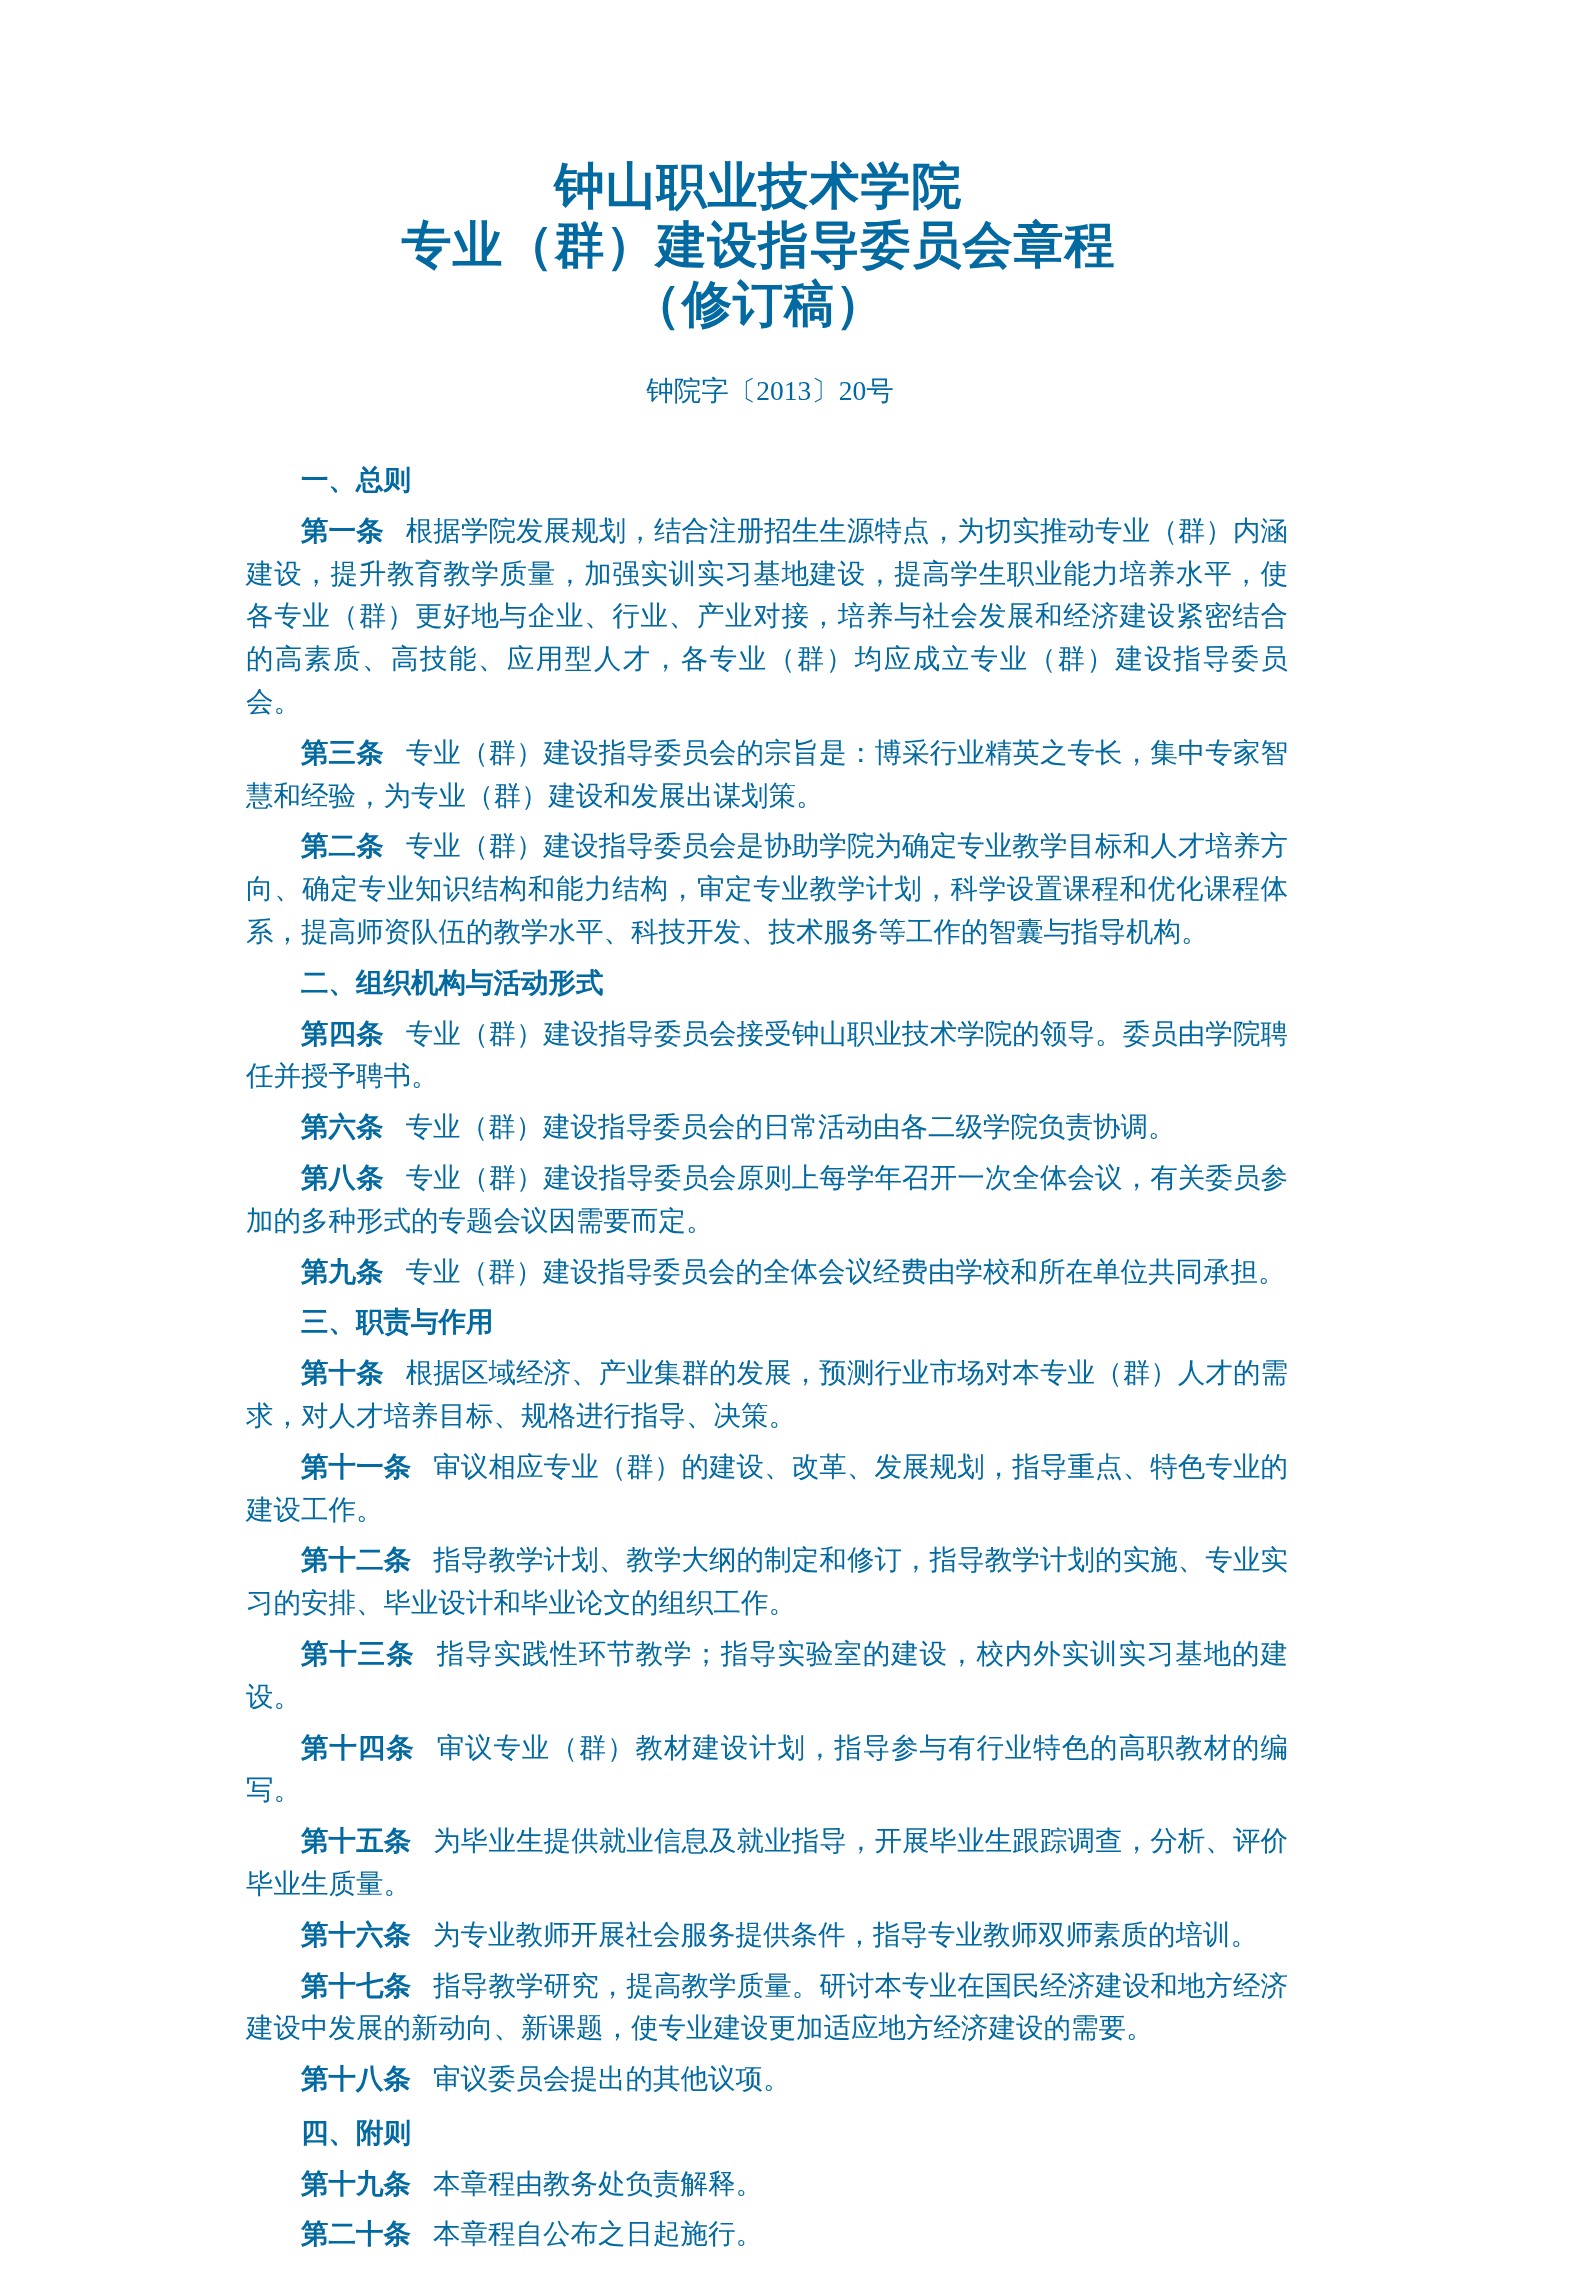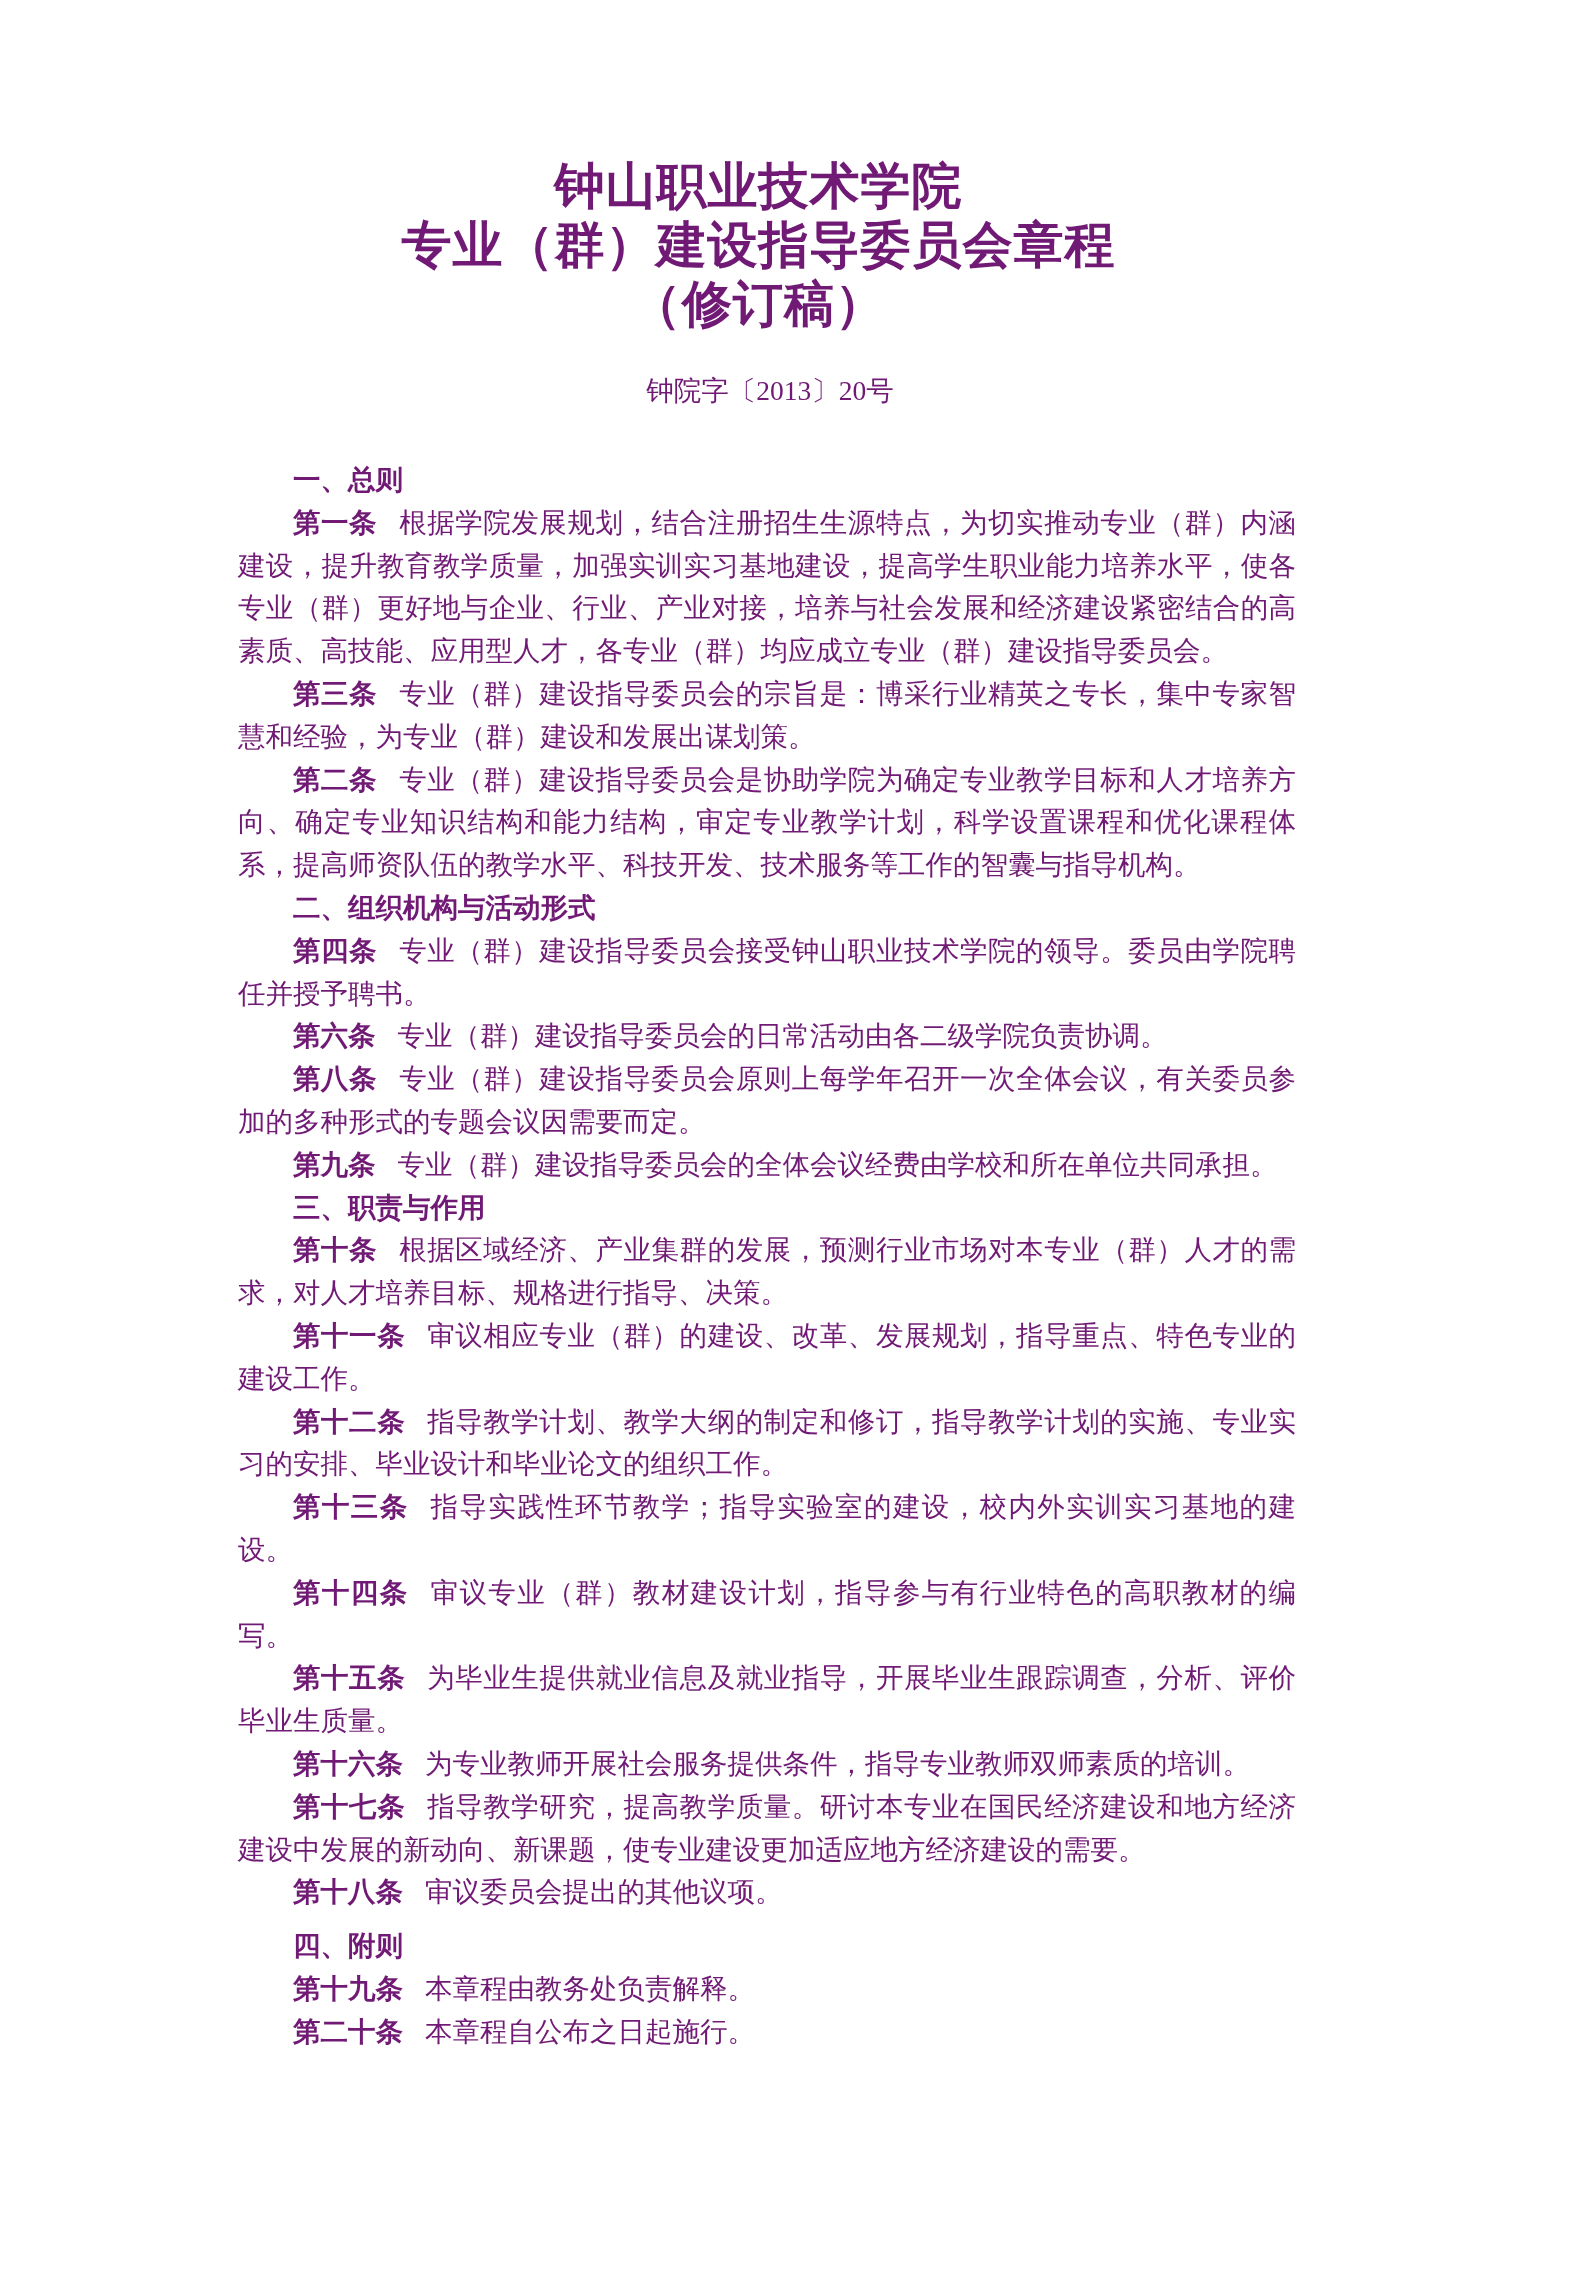--- a/index.html
+++ b/index.html
@@ -5,21 +5,21 @@
   html, body {
     margin: 0;
     padding: 0;
     background: #ffffff;
   }
   .page {
     position: relative;
     width: 1517px;
     height: 2289px;
     background: #ffffff;
-    color: #701a75;
+    color: #0369a1;
     font-family: "Liberation Serif", "DejaVu Serif", serif;
     overflow: hidden;
     box-sizing: border-box;
   }
   .title-block {
     padding-top: 157px;
     text-align: center;
   }
   .title-line {
     font-size: 50px;
@@ -35,21 +35,21 @@
     padding-left: 23px;
   }
   .body-text {
     margin-top: 50px;
     padding: 0 221px 0 238px;
     font-size: 27.5px;
     line-height: 42.8px;
     text-align: justify;
   }
   .para {
-    margin: 0;
+    margin: 8px;
     padding: 0;
     text-indent: 2em;
   }
   .para .label {
     font-weight: bold;
     margin-right: 0.8em;
   }
   .para.section {
     font-weight: bold;
   }

